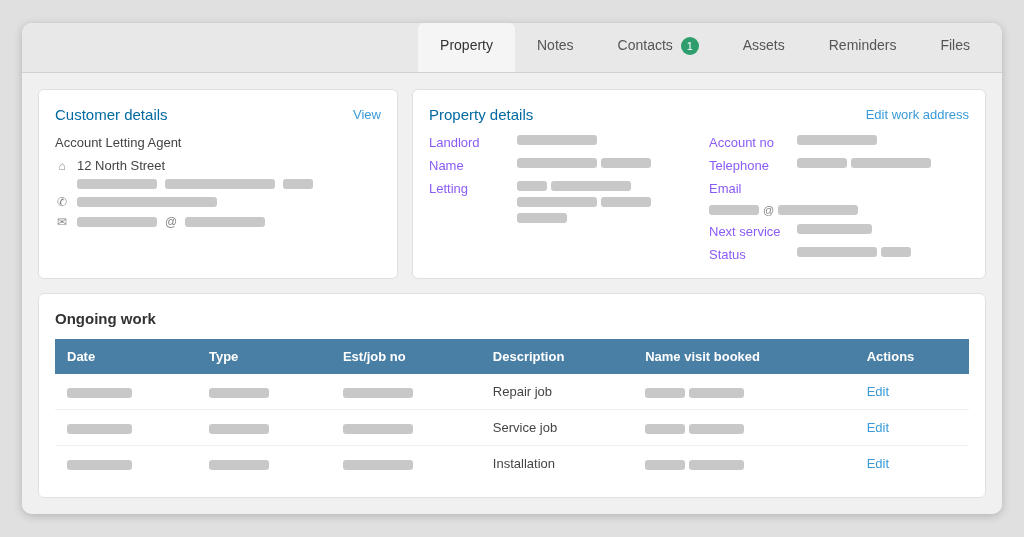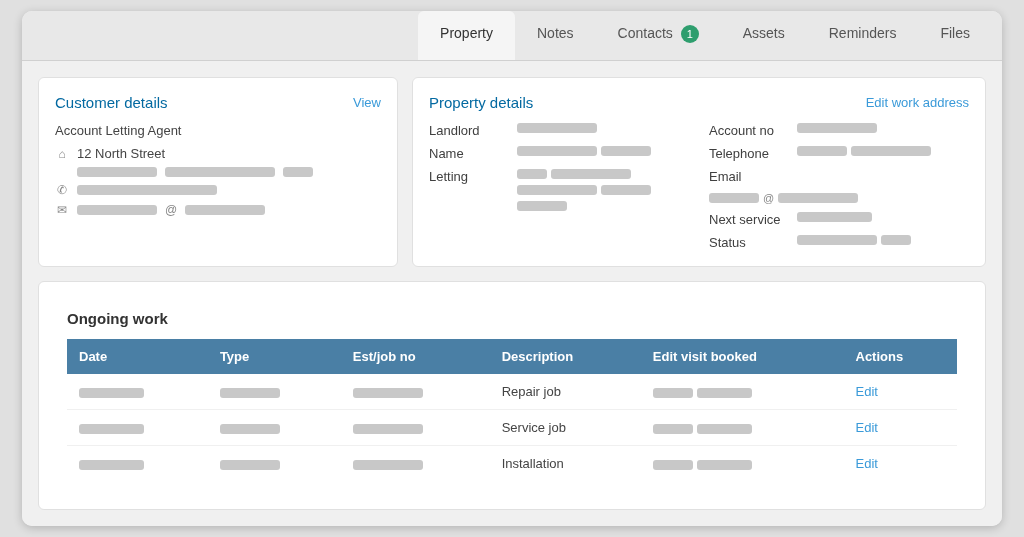--- a/index.html
+++ b/index.html
@@ -131,41 +131,41 @@
       grid-template-columns: 1fr 1fr;
       gap: 6px 20px;
     }
     .prop-row {
       display: flex;
       align-items: flex-start;
       gap: 8px;
       font-size: 13px;
     }
     .prop-label {
-      color: #404040;
+      color: #8b5cf6;
       white-space: nowrap;
       min-width: 80px;
       font-weight: 500;
     }
     .prop-value {
       color: #888;
       display: flex;
       flex-direction: column;
       gap: 3px;
     }
     .prop-value-row {
       display: flex;
       gap: 4px;
       align-items: center;
     }
     
     .panel-work {
       background: white;
       border-radius: 6px;
-      padding: 28px;
+      padding: 16px;
       border: 1px solid #e0e0e0;
     }
     .work-title {
       font-size: 15px;
       font-weight: 600;
       color: #333;
       margin-bottom: 12px;
     }
     
     .work-table {
@@ -347,21 +347,21 @@
 
     <div class="panel-work">
       <div class="work-title">Ongoing work</div>
       <table class="work-table">
         <thead>
           <tr>
             <th>Date</th>
             <th>Type</th>
             <th>Est/job no</th>
             <th>Description</th>
-            <th>Edit visit booked</th>
+            <th>Name visit booked</th>
             <th>Actions</th>
           </tr>
         </thead>
         <tbody id="work-table-body">
         <tr>
               <td><span style="display:inline-block;background:#c8c8c8;border-radius:3px;height:10px;width:65px;vertical-align:middle;"></span></td>
               <td><span style="display:inline-block;background:#c8c8c8;border-radius:3px;height:10px;width:60px;vertical-align:middle;"></span></td>
               <td><span style="display:inline-block;background:#c8c8c8;border-radius:3px;height:10px;width:70px;vertical-align:middle;"></span></td>
               <td>Repair job</td>
               <td><span style="display:inline-block;background:#c8c8c8;border-radius:3px;height:10px;width:40px;vertical-align:middle;margin-right:4px;"></span><span style="display:inline-block;background:#c8c8c8;border-radius:3px;height:10px;width:55px;vertical-align:middle;"></span></td>

